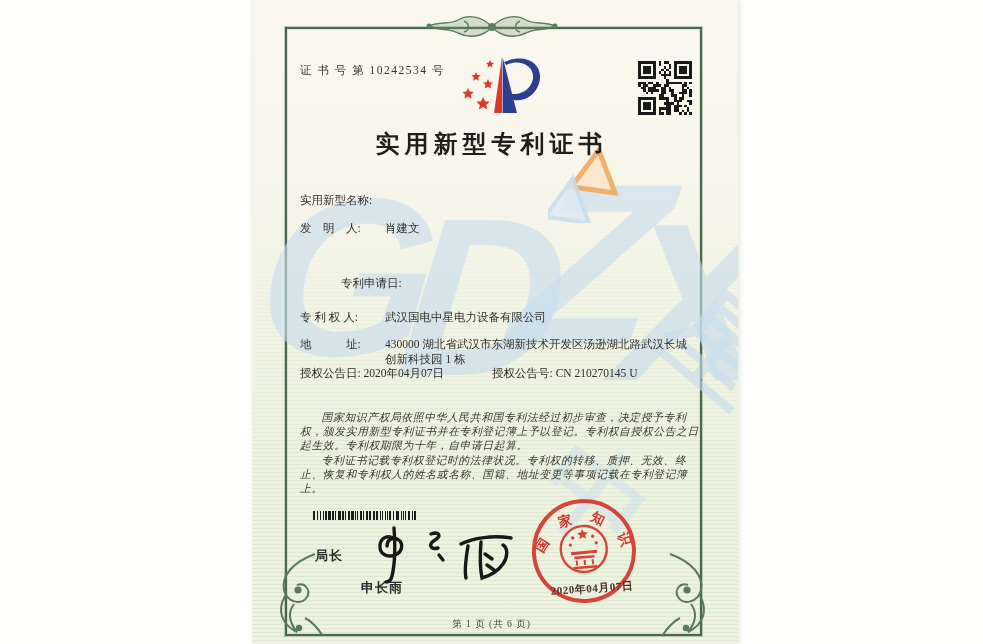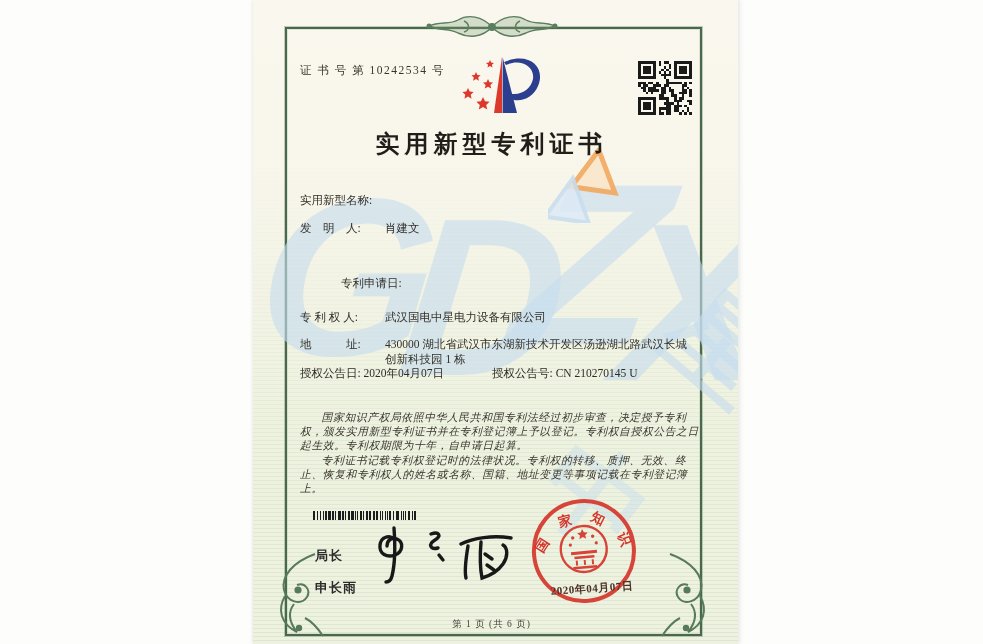--- a/index.html
+++ b/index.html
@@ -313,21 +313,21 @@
   </div>
 
   <div class="legal">
     <p>国家知识产权局依照中华人民共和国专利法经过初步审查，决定授予专利权，颁发实用新型专利证书并在专利登记簿上予以登记。专利权自授权公告之日起生效。专利权期限为十年，自申请日起算。</p>
     <p>专利证书记载专利权登记时的法律状况。专利权的转移、质押、无效、终止、恢复和专利权人的姓名或名称、国籍、地址变更等事项记载在专利登记簿上。</p>
   </div>
 
   <div class="barcode" id="barcode"><i style="width: 2px; margin-right: 2px;"></i><i style="width: 1px; margin-right: 2px;"></i><i style="width: 1px; margin-right: 2px;"></i><i style="width: 1px; margin-right: 1px;"></i><i style="width: 2px; margin-right: 1px;"></i><i style="width: 3px; margin-right: 1px;"></i><i style="width: 2px; margin-right: 1px;"></i><i style="width: 1px; margin-right: 2px;"></i><i style="width: 3px; margin-right: 1px;"></i><i style="width: 2px; margin-right: 1px;"></i><i style="width: 1px; margin-right: 2px;"></i><i style="width: 2px; margin-right: 1px;"></i><i style="width: 3px; margin-right: 1px;"></i><i style="width: 1px; margin-right: 1px;"></i><i style="width: 1px; margin-right: 2px;"></i><i style="width: 2px; margin-right: 1px;"></i><i style="width: 1px; margin-right: 2px;"></i><i style="width: 2px; margin-right: 1px;"></i><i style="width: 2px; margin-right: 2px;"></i><i style="width: 2px; margin-right: 1px;"></i><i style="width: 2px; margin-right: 2px;"></i><i style="width: 1px; margin-right: 1px;"></i><i style="width: 1px; margin-right: 2px;"></i><i style="width: 1px; margin-right: 1px;"></i><i style="width: 1px; margin-right: 1px;"></i><i style="width: 2px; margin-right: 2px;"></i><i style="width: 1px; margin-right: 2px;"></i><i style="width: 3px; margin-right: 2px;"></i><i style="width: 1px; margin-right: 1px;"></i><i style="width: 1px; margin-right: 1px;"></i><i style="width: 1px; margin-right: 2px;"></i><i style="width: 2px; margin-right: 2px;"></i><i style="width: 1px; margin-right: 1px;"></i><i style="width: 2px; margin-right: 1px;"></i></div>
 
   <div class="signer" style="top:547px;">局长</div>
-  <div class="signer" style="top:579px;">申长雨</div>
+  <div class="signer" style="top:579px;margin-left:46px;">申长雨</div>
 
   <svg class="sig" viewBox="0 0 165 72">
     <g stroke="#181818" stroke-width="3.4" fill="none" stroke-linecap="round">
       <path d="M30,18 C24,12 16,15 15,23 C14,32 22,36 30,33 C38,30 39,20 32,17 C27,15 22,18 22,24"></path>
       <path d="M29,6 C30,20 31,38 27,54 C26,58 24,60 21,60"></path>
       <path d="M66,12 C74,9 77,14 70,18 C63,22 65,28 73,26"></path>
       <path d="M74,33 l4,5"></path>
       <path d="M96,22 C108,16 128,13 146,16"></path>
       <path d="M103,24 C101,36 99,48 101,56"></path>
       <path d="M116,20 C115,32 115,46 117,56 C124,54 133,49 138,42 C143,35 143,26 138,23"></path>

